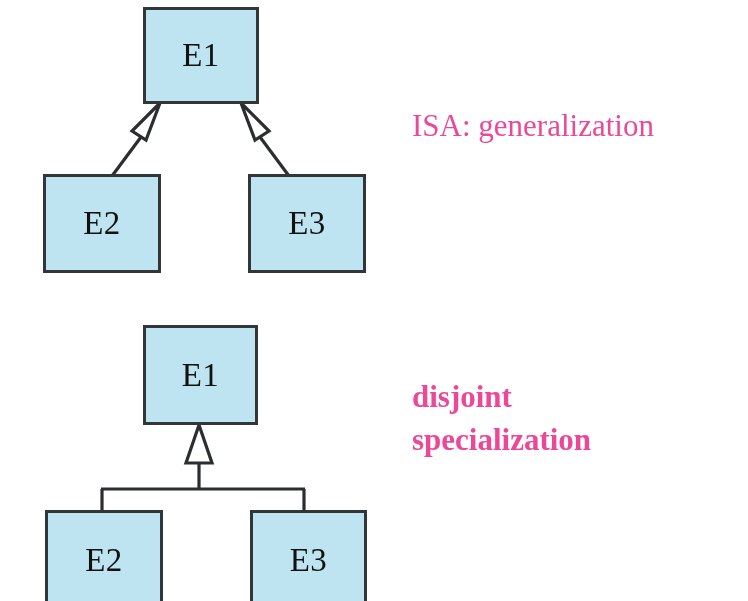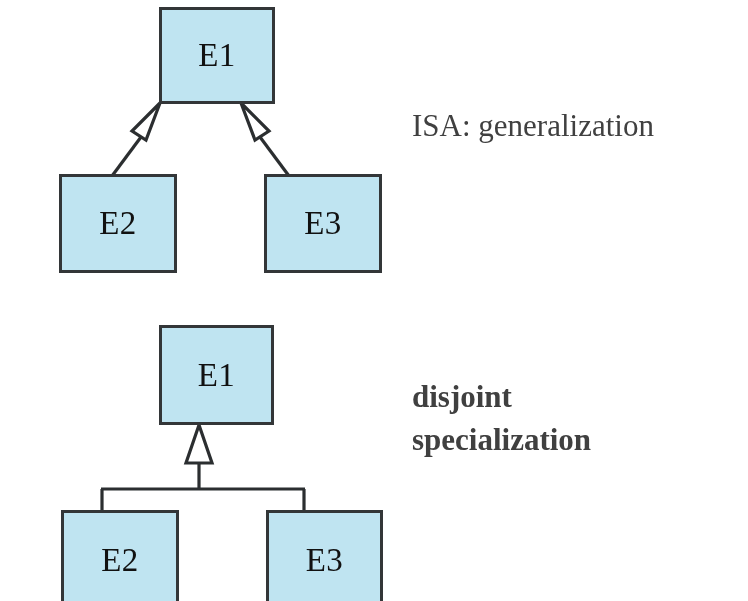--- a/index.html
+++ b/index.html
@@ -30,21 +30,20 @@
   }
   .entity-box {
     position: absolute;
     box-sizing: border-box;
     background: #bfe4f1;
     border: 3px solid #333638;
     display: flex;
     align-items: center;
     justify-content: center;
     z-index: 3;
-    margin-left: 16px;
   }
   .entity-label {
     font-family: "Liberation Serif", "DejaVu Serif", serif;
     font-size: 33px;
     line-height: 1;
     color: #111111;
     letter-spacing: 0.5px;
     -webkit-font-smoothing: antialiased;
   }
   
@@ -54,21 +53,21 @@
   
   #box-bot-e1  { left: 143px; top: 325px; width: 115px; height: 100px; }
   #box-bot-e2  { left: 45px;  top: 510px; width: 118px; height: 100px; }
   #box-bot-e3  { left: 250px; top: 510px; width: 117px; height: 100px; }
 
   .caption {
     position: absolute;
     font-family: "Liberation Serif", "DejaVu Serif", serif;
     font-size: 31px;
     line-height: 43px;
-    color: #404040;
+    color: #ec4899;
     white-space: nowrap;
     z-index: 3;
   }
   #caption-isa      { left: 412px; top: 104px; }
   #caption-disjoint { left: 412px; top: 375px; font-weight: bold; }
   .caption-line { display: block; }
 
   .line-solid {
     stroke: #2b2e30;
     stroke-width: 3.2;

